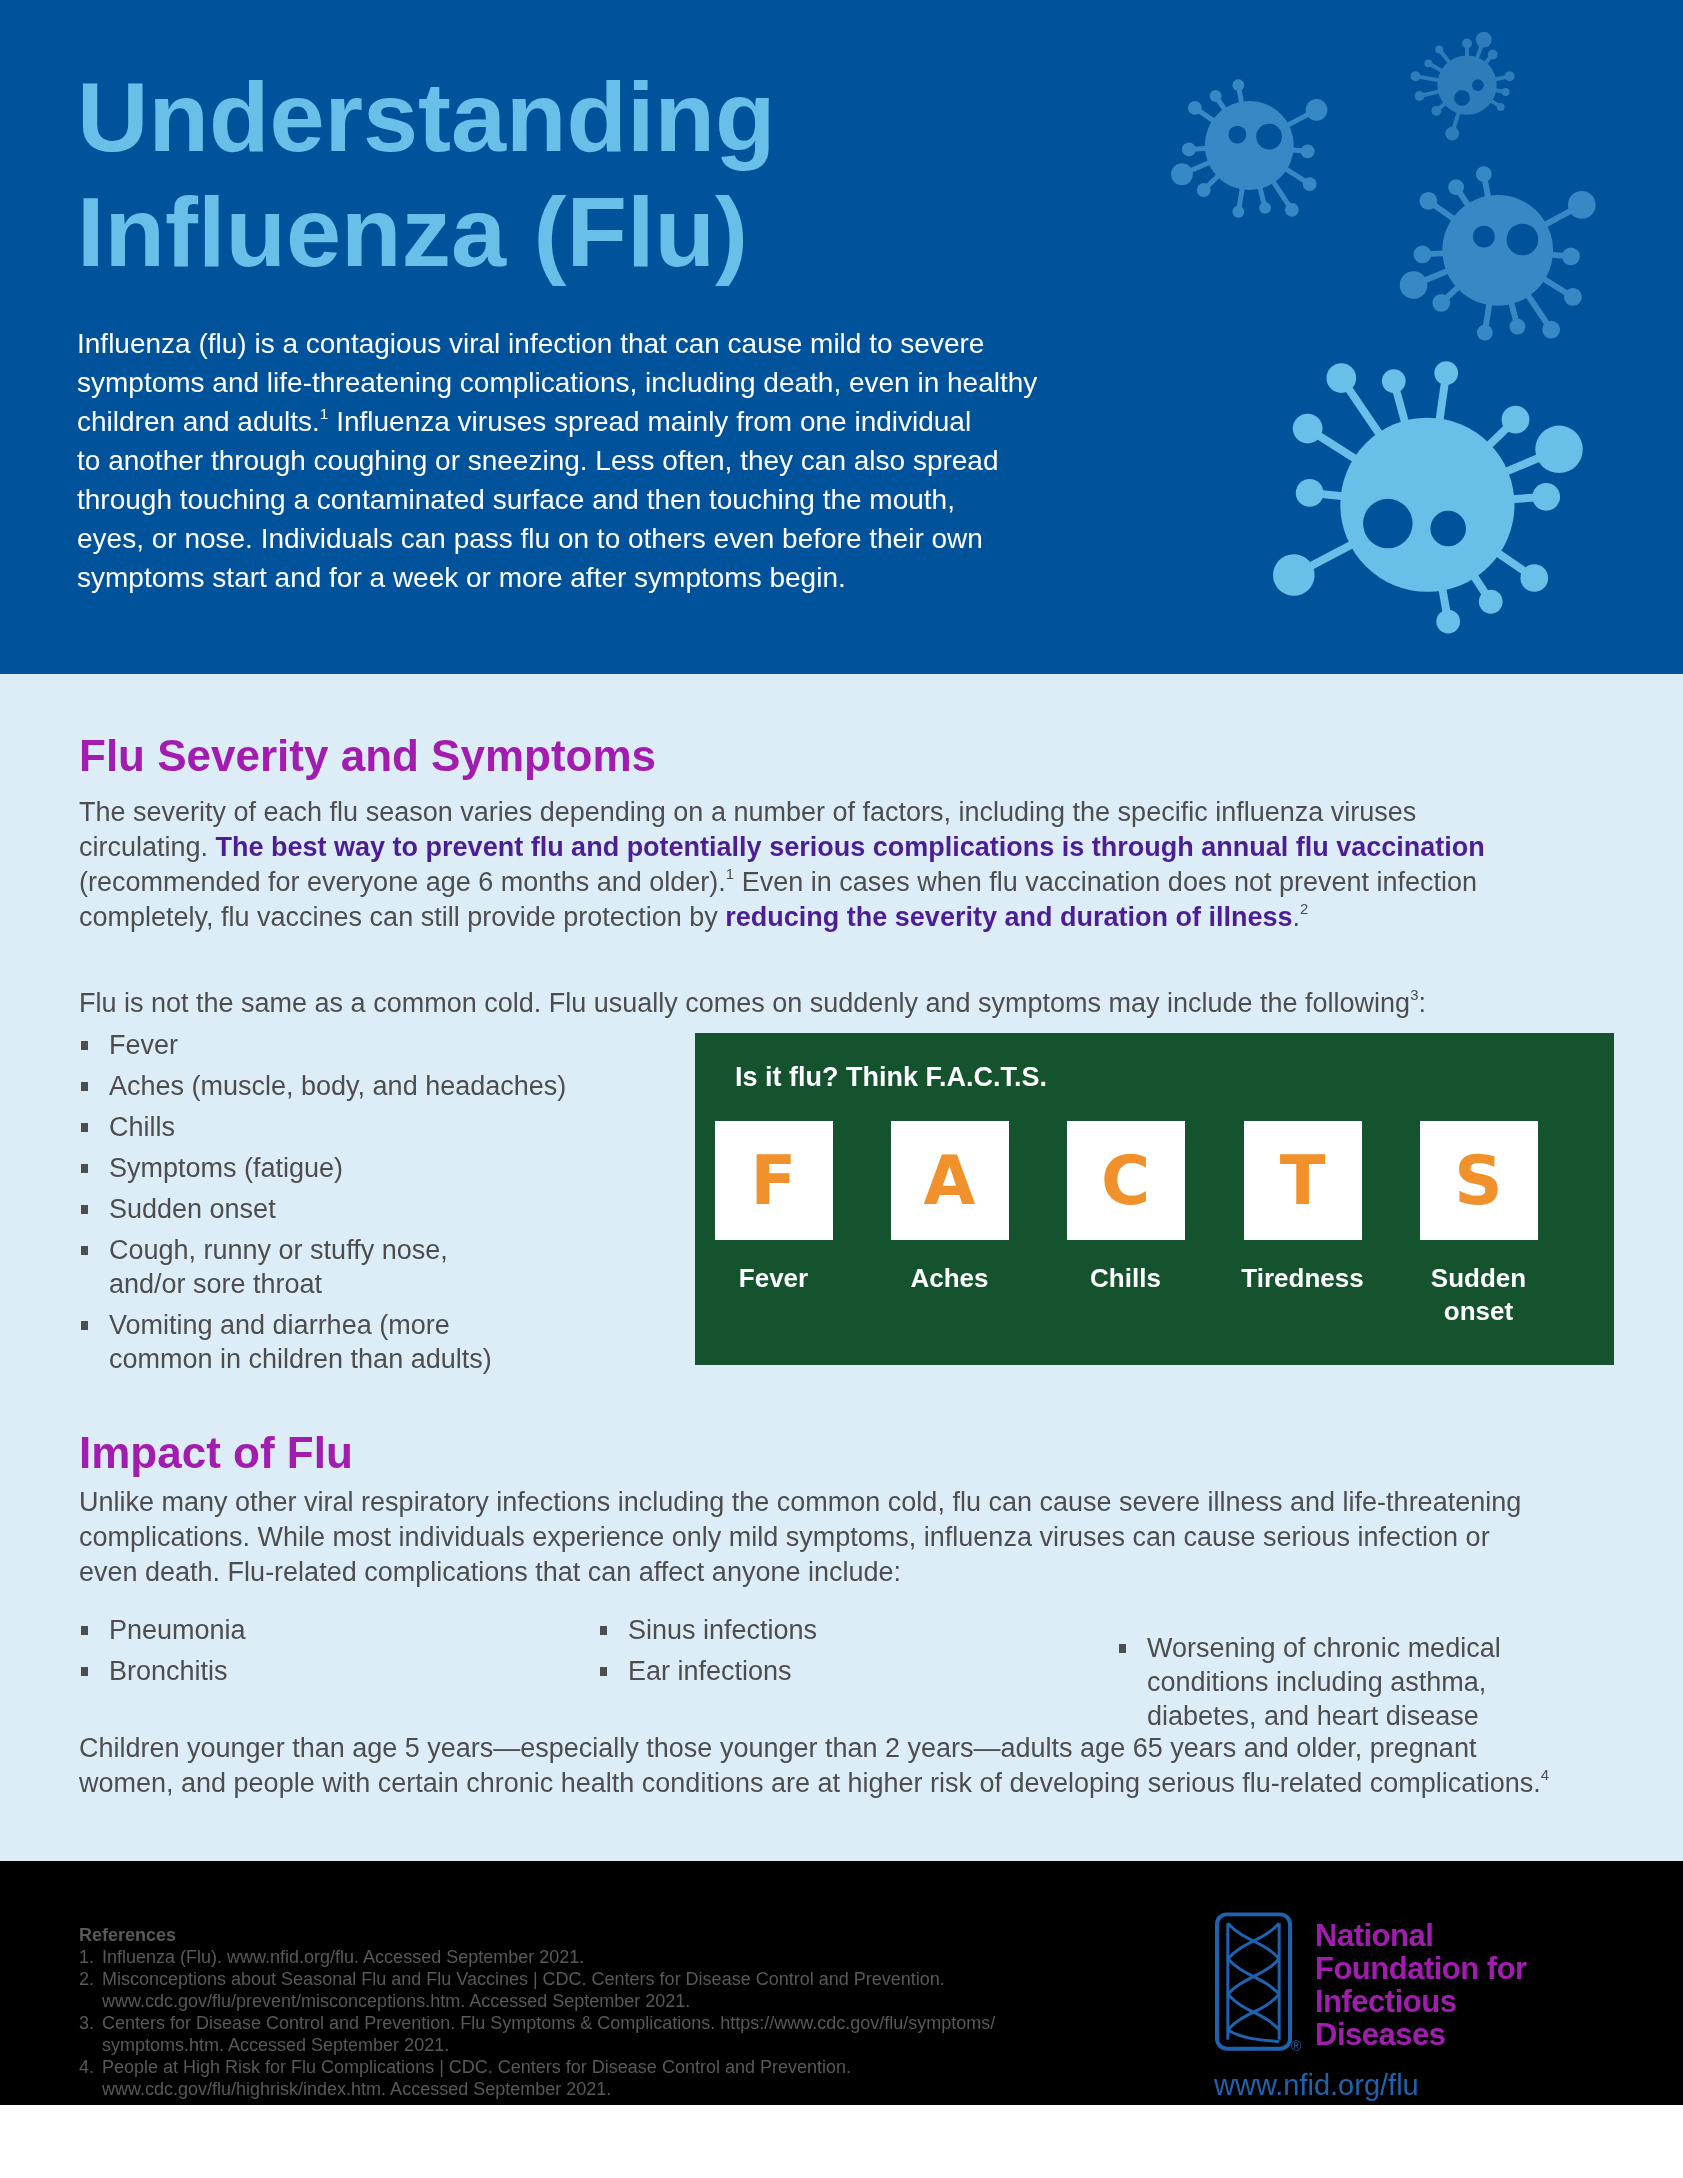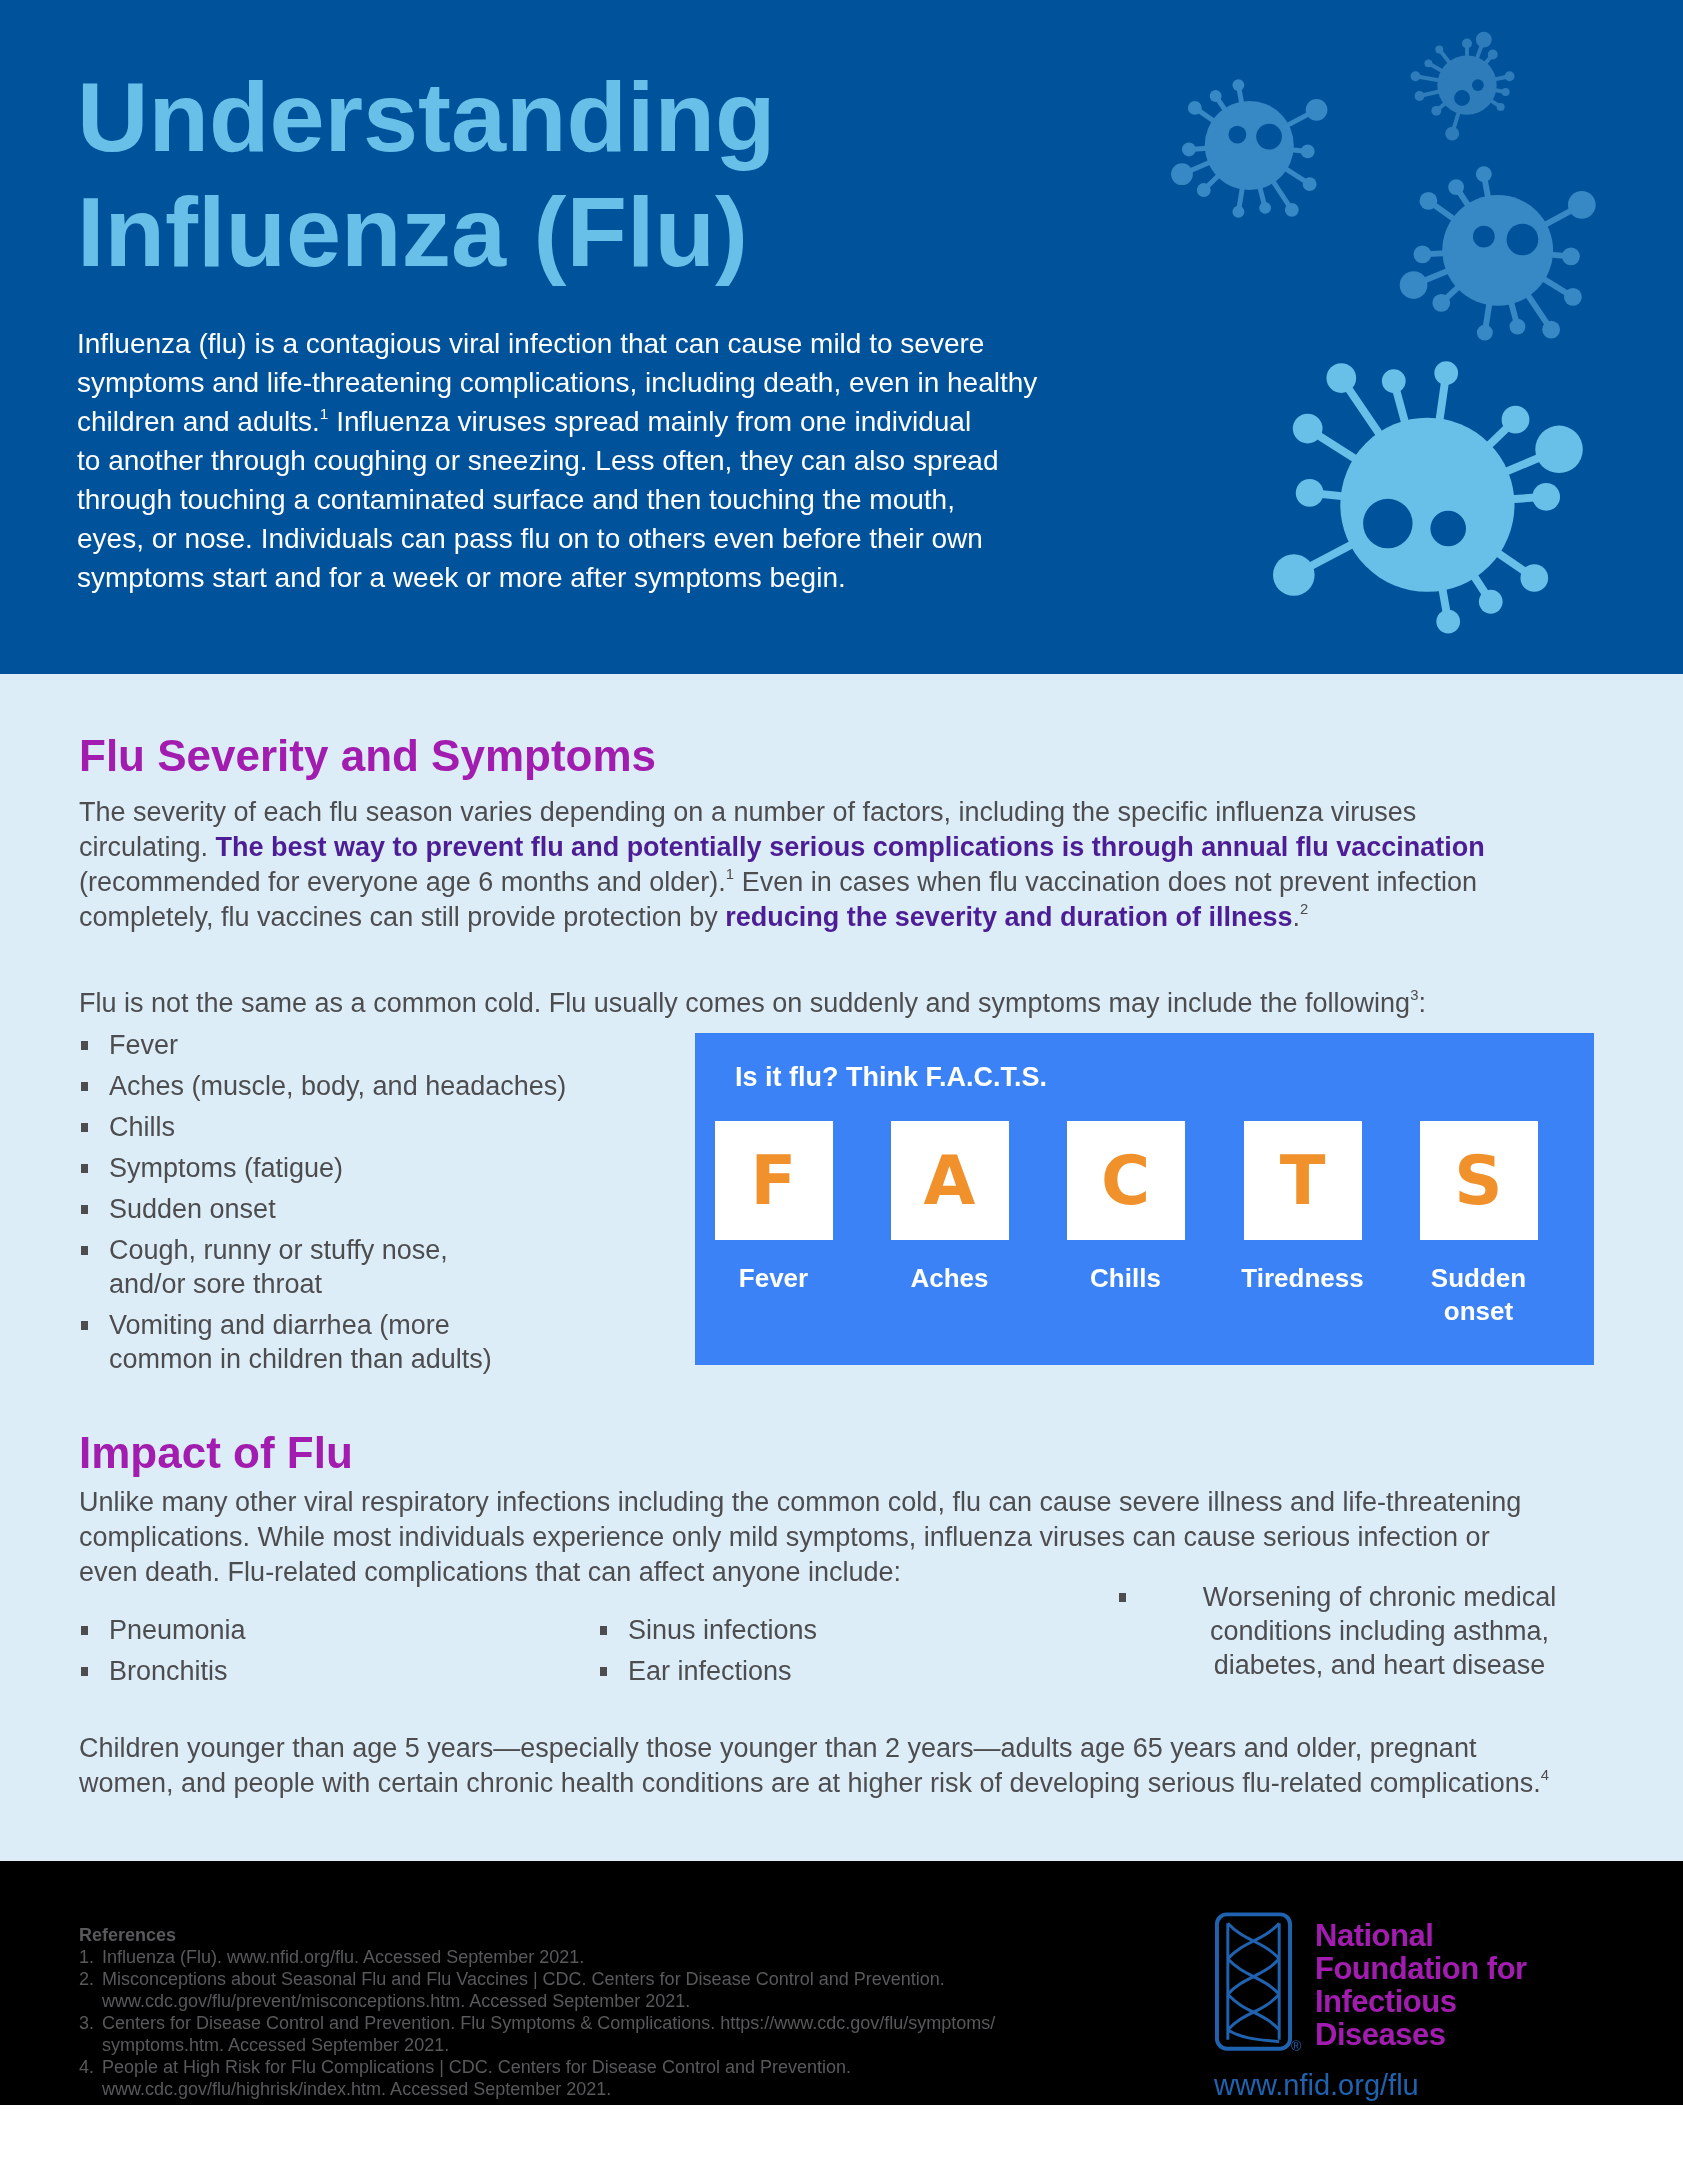--- a/index.html
+++ b/index.html
@@ -44,40 +44,40 @@
   ul.sq { list-style: none; margin: 0; padding: 0; }
   ul.sq li { position: relative; padding-left: 30px; color: #4d4d4f; font-size: 27px; line-height: 34px; }
   ul.sq li::before {
     content: ""; position: absolute; left: 2px; top: 13px; width: 7px; height: 9px; background: #4d4d4f;
   }
   ul.sq li span.line { display: block; white-space: nowrap; }
   #symptoms { left: 79px; top: 1028px; width: 554px; }
   #symptoms li { margin-bottom: 7px; }
 
   
-  #facts { left: 695px; top: 1033px; width: 899px; height: 332px; background: #3b82f6; }
+  #facts { left: 695px; top: 1033px; width: 899px; height: 332px; background: #14532d; padding-left: 20px; }
   #facts-title {
     position: absolute; left: 40px; top: 28px; margin: 0;
     color: #ffffff; font-weight: bold; font-size: 27px; line-height: 32px;
   }
   .fact { position: absolute; top: 88px; width: 149px; text-align: center; }
   .tile {
     margin: 0 auto; width: 118px; height: 119px; background: #ffffff;
     display: flex; align-items: center; justify-content: center;
     color: #f0912c; font-weight: bold; font-size: 67px; font-family: "DejaVu Sans", sans-serif;
   }
   .fact-label {
     margin-top: 22px; color: #ffffff; font-weight: bold; font-size: 26px; line-height: 33px;
   }
 
   #imp-h { left: 79px; top: 1428px; }
   #imp-p { left: 79px; top: 1485px; width: 1544px; }
   #comp1 { left: 79px; top: 1613px; width: 475px; }
   #comp2 { left: 598px; top: 1613px; width: 475px; }
-  #comp3 { left: 1117px; top: 1580px; width: 495px; text-align: center; }
+  #comp3 { left: 1117px; top: 1631px; width: 495px; }
   #comp1 li, #comp2 li { margin-bottom: 7px; }
   #risk { left: 79px; top: 1731px; width: 1584px; }
 
   
   #footer { left: 0; top: 1861px; width: 1683px; height: 244px; background: #000000; }
   #refs { left: 79px; top: 1924px; width: 990px; color: #58595b; font-size: 18px; line-height: 22px; }
   #refs-h { font-weight: bold; margin: 0; }
   #refs ol { margin: 0; padding: 0; list-style: none; }
   #refs li { position: relative; padding-left: 23px; }
   #refs li .num { position: absolute; left: 0; top: 0; }

